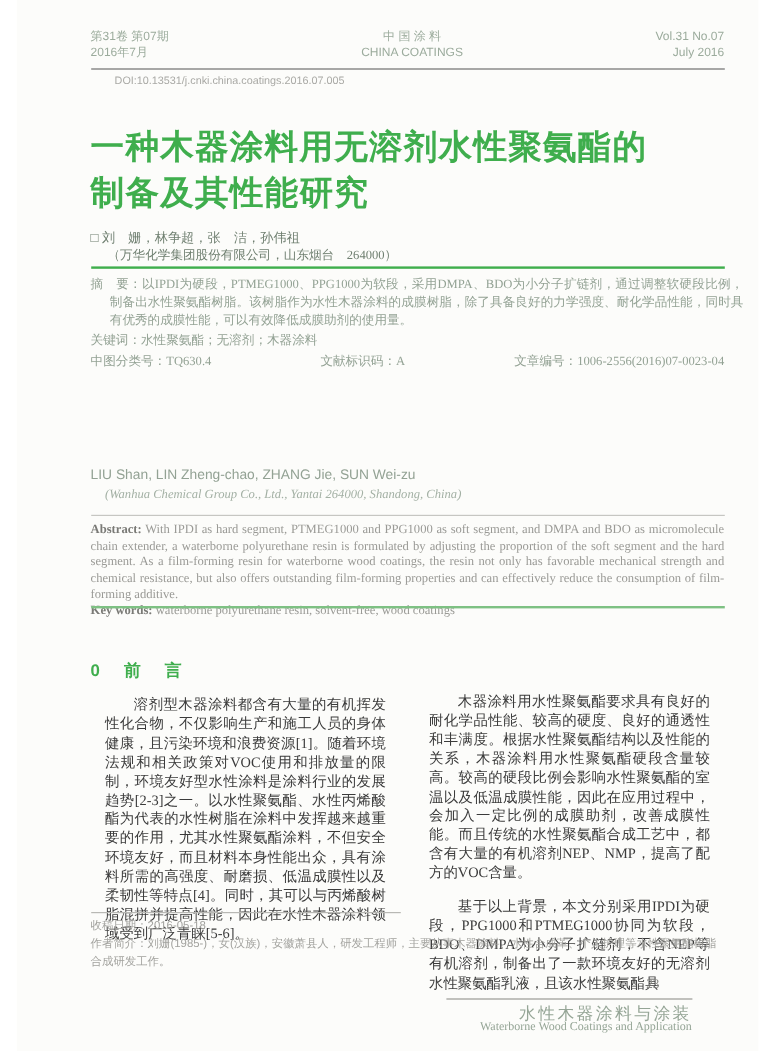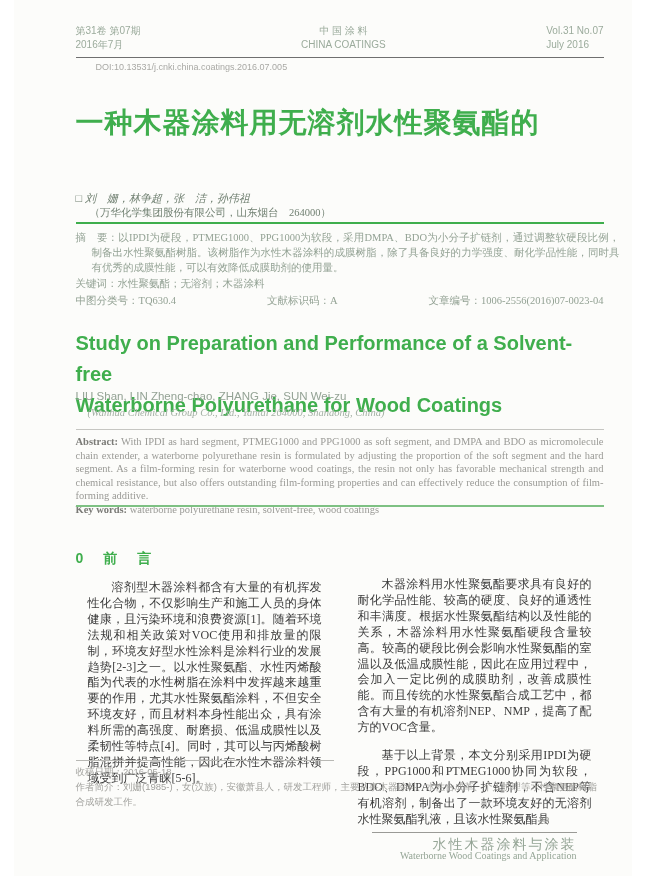--- a/index.html
+++ b/index.html
@@ -8,27 +8,27 @@
     background:#fcfcfa; overflow:hidden;
     font-family:"Liberation Serif","DejaVu Serif",serif; color:#3b3b3b;
   }
   .blk { position:absolute; left:62px; width:528px; }
 
   
   .hdr { top:24px; display:flex; justify-content:space-between;
     font-family:"Liberation Sans","DejaVu Sans",sans-serif;
     font-size:10px; line-height:14px; color:#9bab9c;
     padding-bottom:5px; border-bottom:1px solid #6f6f6f; }
-  .hdr .c { text-align:center; } .hdr .r { text-align:left; }
+  .hdr .c { text-align:center; } .hdr .r { text-align:right; }
   .doi { top:62px; font-family:"Liberation Sans",sans-serif; font-size:9px; color:#a9a9a5;padding-left:20px; }
 
   
   .title-cn { top:104px; font-family:"Liberation Sans","DejaVu Sans",sans-serif;
     font-weight:bold; font-size:28px; line-height:38px; color:#3fae4d; letter-spacing:1px; }
-  .authors-cn { top:191px; font-size:11px; color:#6f7f70;font-style:italic; }
+  .authors-cn { top:191px; font-size:11px; color:#6f7f70; }
   .affil-cn { top:206px; left:76px; font-size:10.5px; color:#6f7f70; }
   .rule-green-2 { top:222px; height:2px; background:#3fae4d; }
 
   .abs-cn { top:230px; font-size:10.5px; line-height:15px; color:#93a294;
     text-align:justify; padding-left:16px; text-indent:-16px; }
   .kw-cn { top:277px; font-size:10.5px; color:#93a294; }
   .class-row { top:294px; display:flex; justify-content:space-between;
     font-size:10.5px; color:#93a294; }
 
   
@@ -82,20 +82,21 @@
     <div class="r">
       <div>Vol.31 No.07</div>
       <div>July 2016</div>
     </div>
   </div>
 
   <div class="blk doi">DOI:10.13531/j.cnki.china.coatings.2016.07.005</div>
 
   <div class="blk title-cn">
     <div>一种木器涂料用无溶剂水性聚氨酯的</div>
+    <div>制备及其性能研究</div>
   </div>
 
   <div class="blk authors-cn">
     <span>□</span>
     <span>刘　姗，林争超，张　洁，孙伟祖</span>
   </div>
   <div class="blk affil-cn">（万华化学集团股份有限公司，山东烟台　264000）</div>
 
   <div class="blk rule-green-2"></div>
 
@@ -106,24 +107,20 @@
   <div class="blk kw-cn">
     <span>关键词：</span><span>水性聚氨酯；无溶剂；木器涂料</span>
   </div>
 
   <div class="blk class-row">
     <span>中图分类号：TQ630.4</span>
     <span>文献标识码：A</span>
     <span>文章编号：1006-2556(2016)07-0023-04</span>
   </div>
 
-  <div class="blk title-en">
-    <div>Study on Preparation and Performance of a Solvent-free</div>
-    <div>Waterborne Polyurethane for Wood Coatings</div>
-  </div>
 
   <div class="blk authors-en">LIU Shan, LIN Zheng-chao, ZHANG Jie, SUN Wei-zu</div>
   <div class="blk affil-en">(Wanhua Chemical Group Co., Ltd., Yantai 264000, Shandong, China)</div>
 
   <div class="blk rule-gray"></div>
 
   <div class="blk abs-en">
     <p><span class="lab">Abstract:</span> <span>With IPDI as hard segment, PTMEG1000 and PPG1000 as soft segment, and DMPA and BDO as micromolecule chain extender, a waterborne polyurethane resin is formulated by adjusting the proportion of the soft segment and the hard segment. As a film-forming resin for waterborne wood coatings, the resin not only has favorable mechanical strength and chemical resistance, but also offers outstanding film-forming properties and can effectively reduce the consumption of film-forming additive.</span></p>
     <p><span class="lab">Key words:</span> <span>waterborne polyurethane resin, solvent-free, wood coatings</span></p>
   </div>

